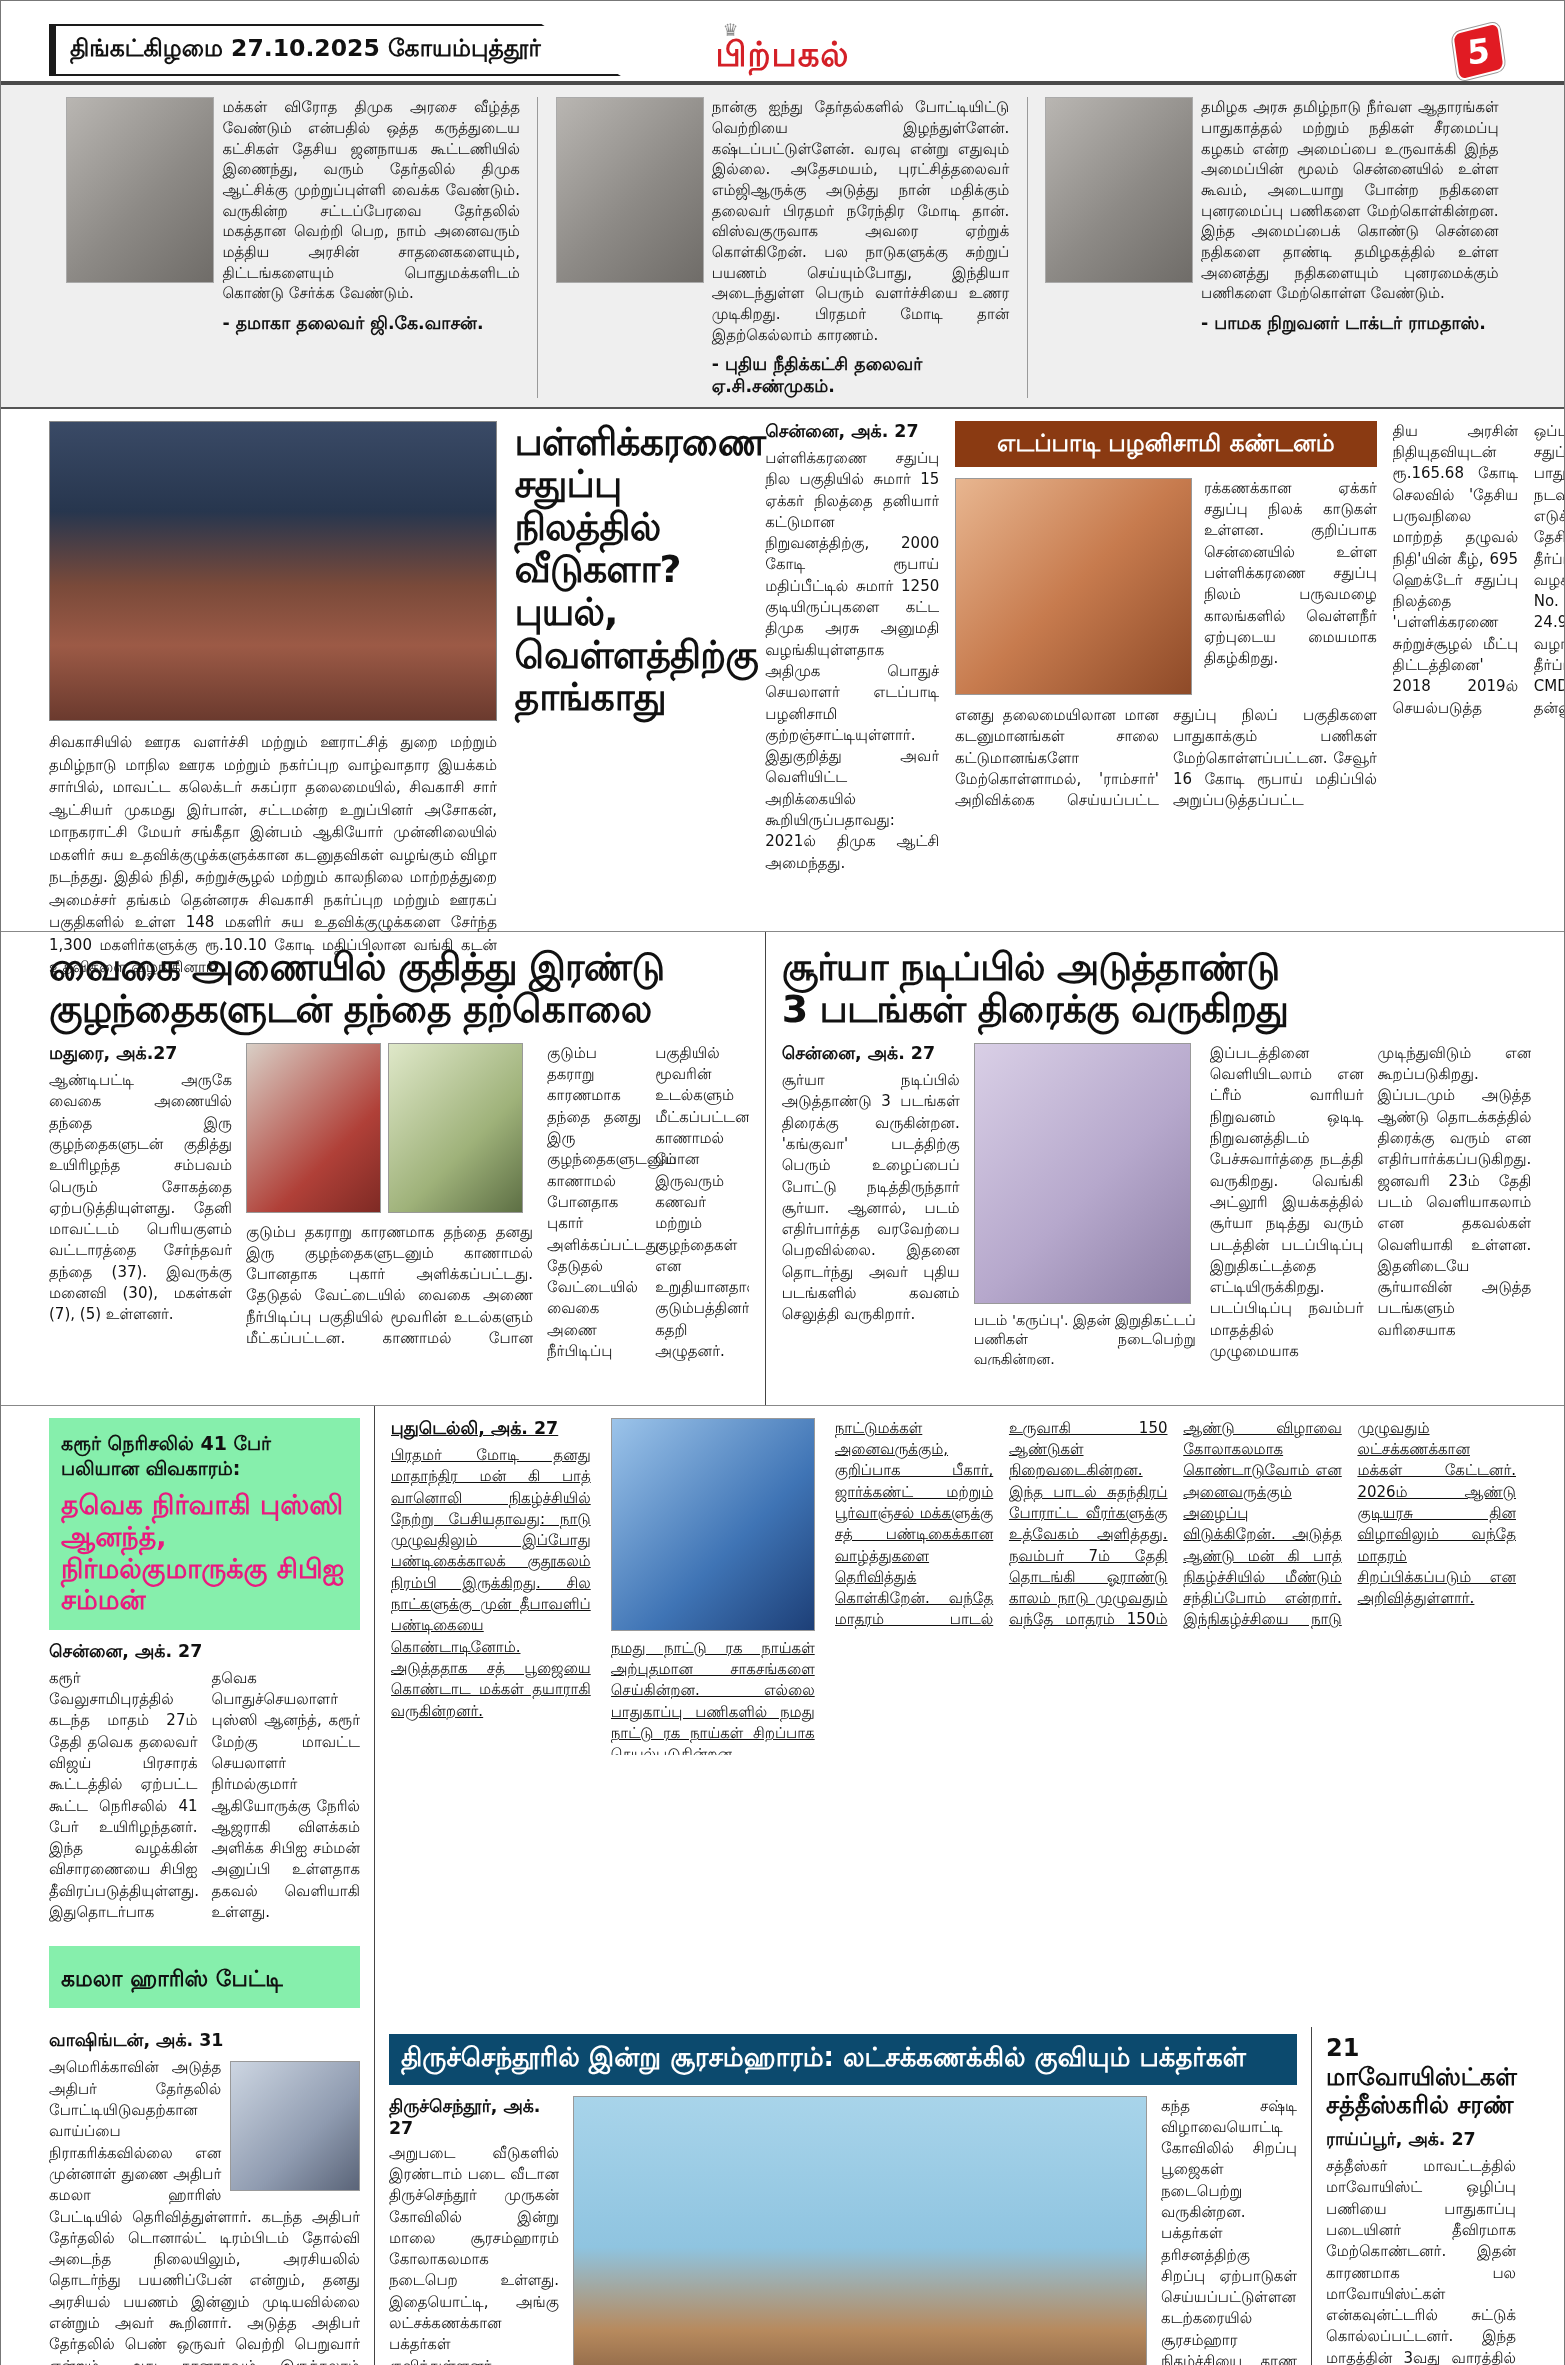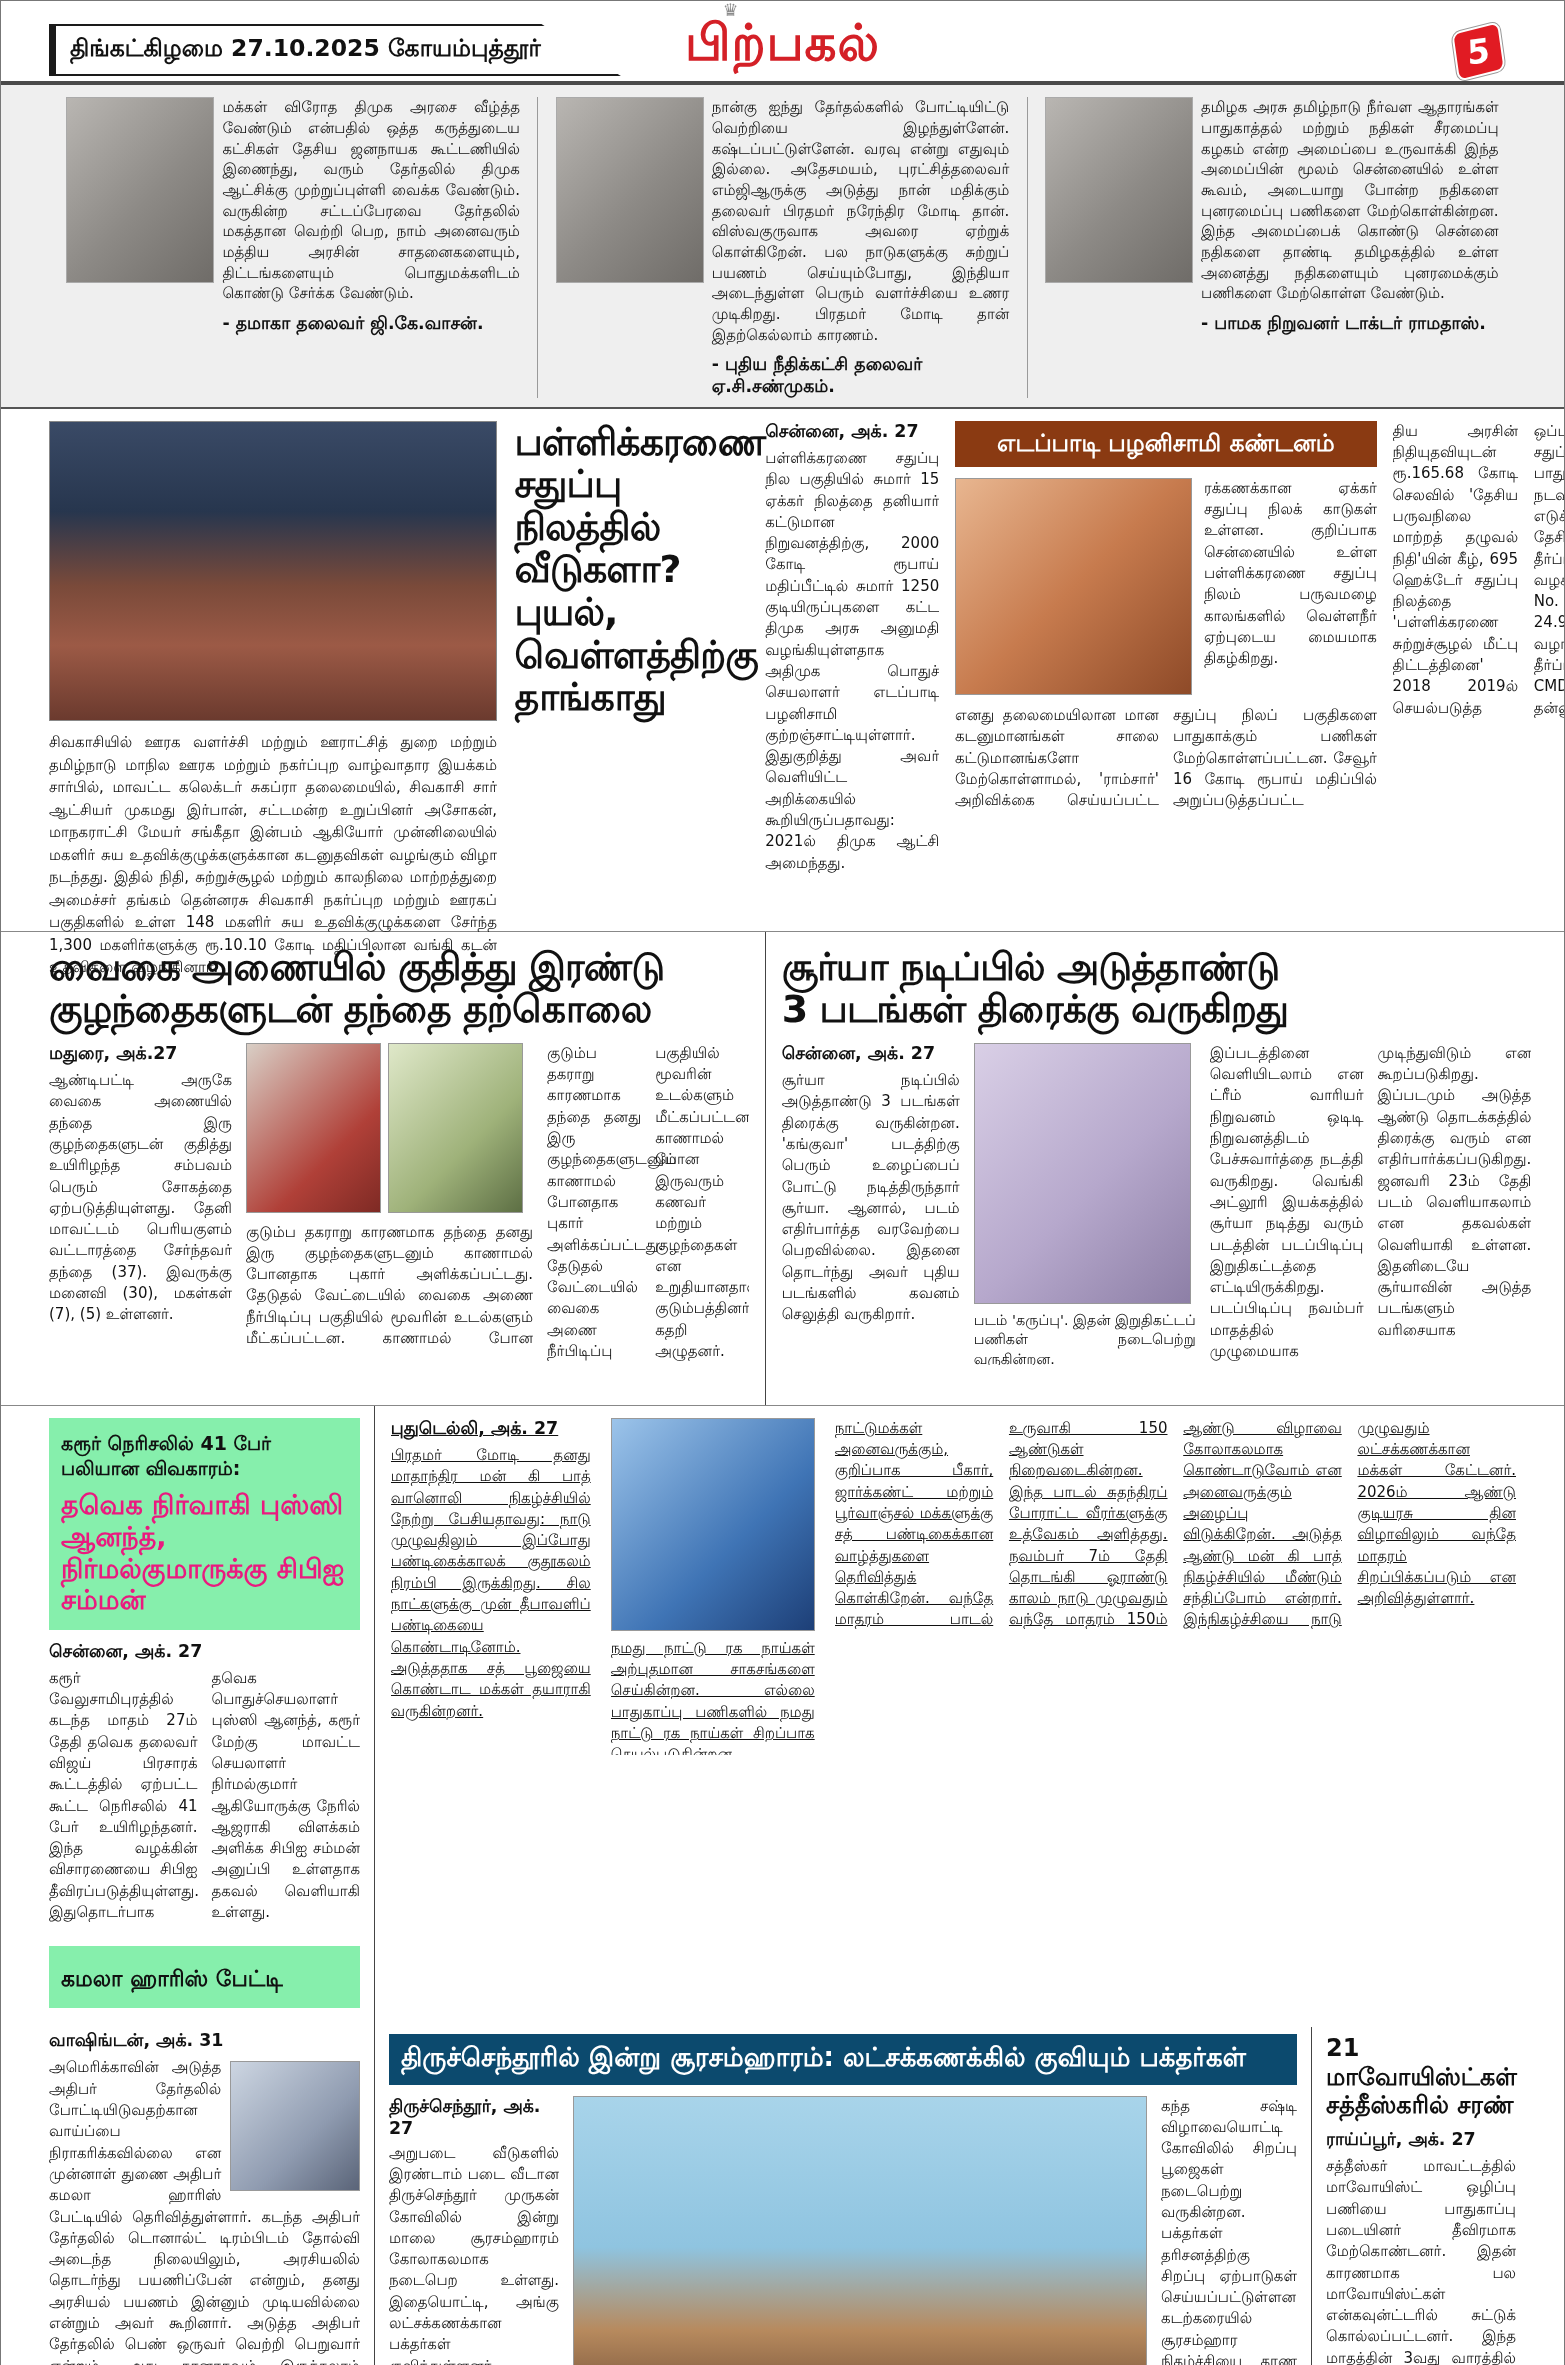--- a/index.html
+++ b/index.html
@@ -12,21 +12,21 @@
   
   .masthead { display:flex; align-items:flex-end; padding:22.6px 48px 5.2px 48px; position:relative; }
   .datebox {
     border:2.6px solid #1a1a1a; border-left:7.8px solid #1a1a1a; background:#fff;
     font-size:23.5px; font-weight:bold; padding:8.7px 78px 8.7px 14px;
     clip-path:polygon(0 0, 86% 0, 100% 100%, 0 100%);
     box-shadow:1.7px 1.7px 0 #bbb;
   }
   .mast-title { position:absolute; left:0; right:0; text-align:center; bottom:1.7px; }
   .mast-title .crown { color:#8a8a8a; font-size:17.4px; display:block; line-height:8.7px; margin-left:-104px; }
-  .mast-title .t { color:#d42027; font-size:50px; font-weight:800; letter-spacing:0.9px; }
+  .mast-title .t { color:#d42027; font-size:34px; font-weight:800; letter-spacing:0.9px; }
   .pagenum {
     position:absolute; right:61px; top:26px; width:49px; height:49px;
     background:#e11b23; border:2.6px solid #fff; outline:1.7px solid #999;
     transform:rotate(-14deg) skew(-6deg); border-radius:8.7px;
     display:flex; align-items:center; justify-content:center;
   }
   .pagenum span { color:#fff; font-size:33px; font-weight:800; transform:rotate(6deg); }
   .mainrule { border-top:4.3px solid #4a4a4a; margin:0 0 0 0; }
   
   .quotes { display:flex; background:#efefef; padding:12px 48px 8.7px 48px; }

